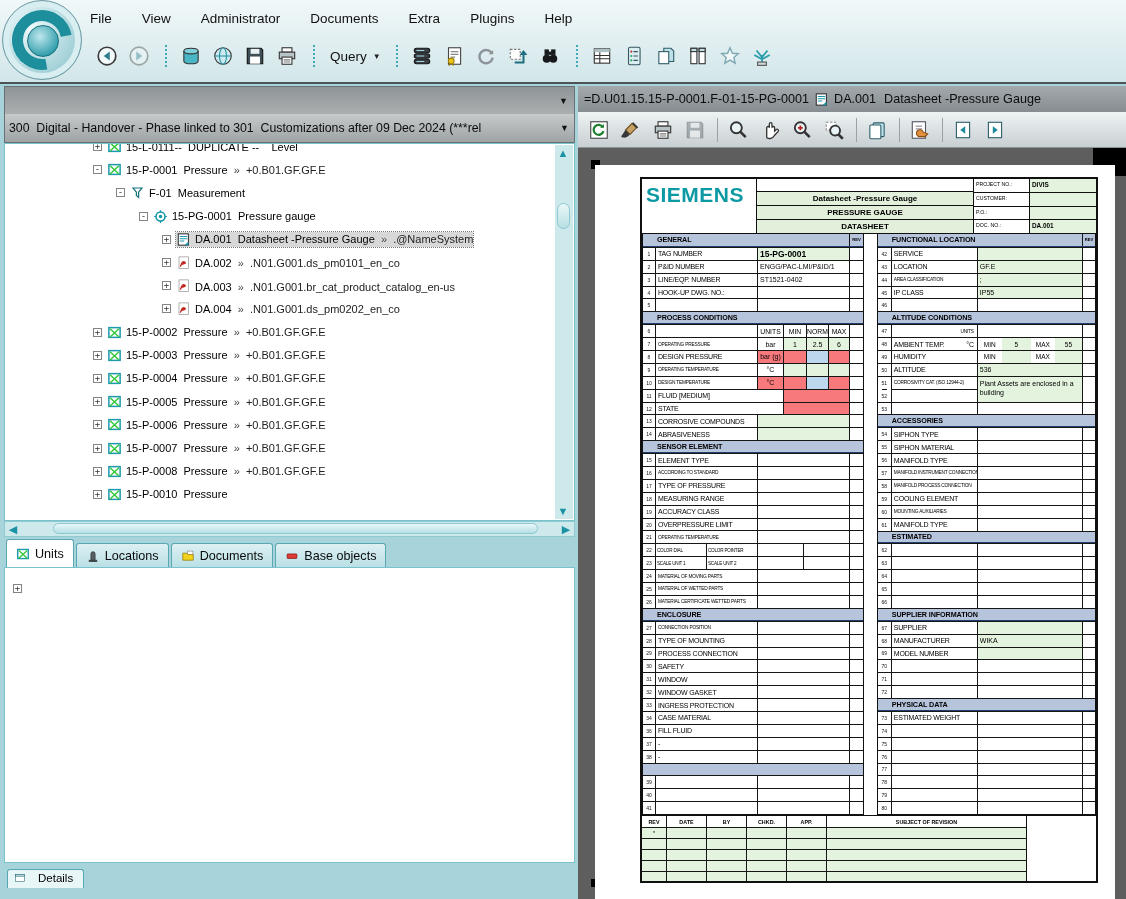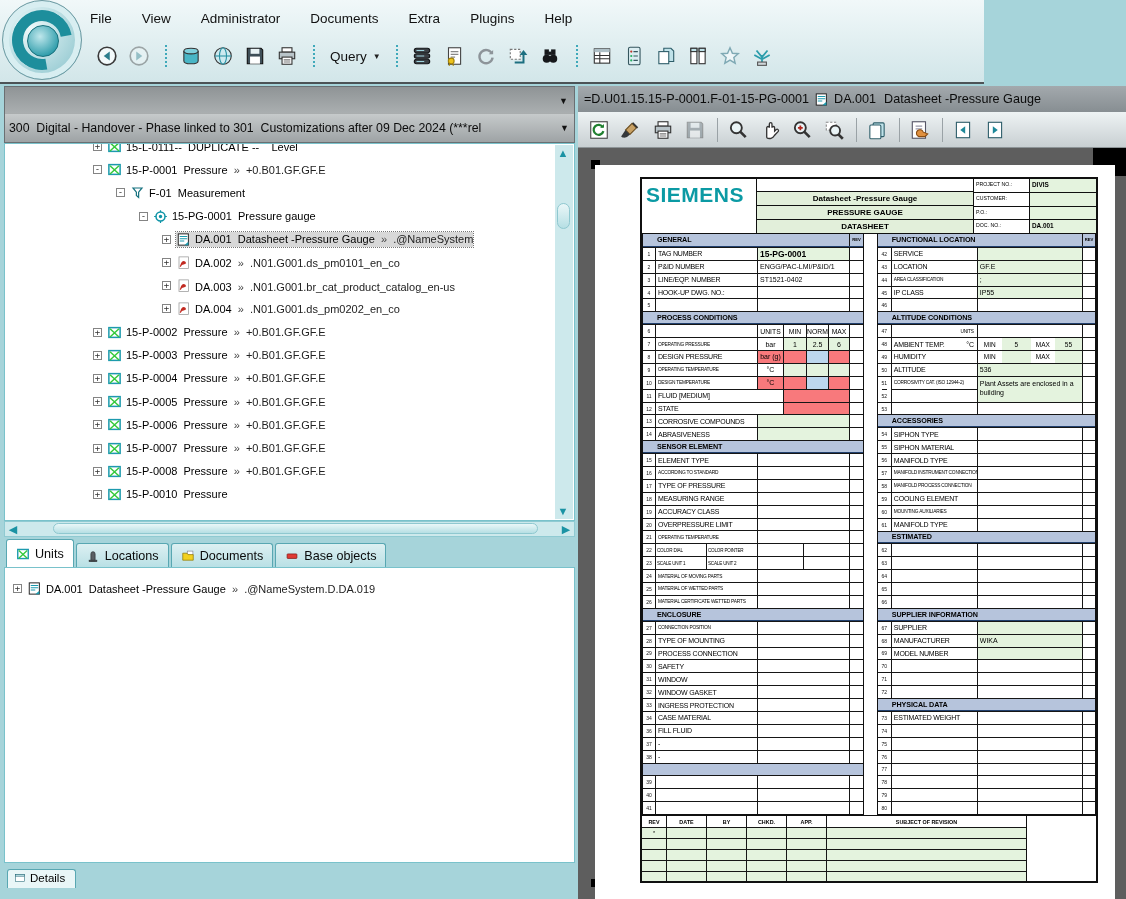--- a/index.html
+++ b/index.html
@@ -1,21 +1,21 @@
 <!DOCTYPE html>
 <html><head>
 <meta charset="utf-8">
 <style>
   html,body{margin:0;padding:0;width:1126px;height:899px;overflow:hidden;
     font-family:"Liberation Sans",sans-serif;background:#a6d4da;}
   *{box-sizing:border-box;}
   #win{position:relative;width:1126px;height:899px;background:#a6d4da;}
 
   
-  #topbar{position:absolute;left:0;top:0;width:984px;height:84px;
+  #topbar{position:absolute;left:0;top:0;width:1126px;height:84px;
     background:linear-gradient(#f1f8f9,#d2e6e9);border-bottom:2px solid #4c5356;}
   #logo{position:absolute;left:2px;top:0;width:80px;height:80px;border-radius:50%;
     background:radial-gradient(circle at 35% 35%,#eef9fa,#9fcfd6 70%,#5fa9b4);
     border:1px solid #6d9aa2;box-shadow:inset 0 0 0 6px #d8eef1;}
   #logo .cring{position:absolute;left:9px;top:9px;width:60px;height:60px;border-radius:50%;
     border:11px solid #1d8e9c;border-right-color:transparent;transform:rotate(35deg);}
   #logo .globe{position:absolute;left:24px;top:24px;width:32px;height:32px;border-radius:50%;
     background:radial-gradient(circle at 40% 35%,#bfe7ec,#2f9dab 75%);border:1px solid #17707c;}
   #menurow{position:absolute;left:88px;top:6px;height:24px;display:flex;gap:26px;align-items:center;}
   .menu-item{font-size:13.5px;color:#111;padding:2px 2px;cursor:default;}
@@ -58,21 +58,21 @@
   .sb-thumb{position:absolute;background:linear-gradient(#eaf7f8,#b6dfe4);border:1px solid #8fc8d0;border-radius:7px;}
 
   #tabsrow{height:30px;display:flex;align-items:flex-end;gap:2px;padding:0 0 0 2px;}
   .tab{display:flex;align-items:center;gap:5px;height:24px;padding:0 9px;
     background:linear-gradient(#ddf0f2,#b9e0e5);border:1px solid #58a7b2;border-bottom:none;
     border-radius:3px 3px 0 0;font-size:12.6px;color:#0a0a0a;cursor:default;}
   .tab.active{background:#fff;height:28px;font-weight:400;}
   .tab .icn{width:14px;height:14px;}
 
   #lowertree{height:296px;background:#fff;border:1px solid #79c2cb;padding-top:9px;}
-  #detailstab{position:absolute;left:3px;bottom:-4px;display:flex;align-items:center;gap:4px;
+  #detailstab{position:absolute;left:3px;bottom:-4px;display:flex;align-items:center;gap:12px;
     background:#e9f6f7;border:1px solid #58a7b2;border-bottom:none;border-radius:3px 3px 0 0;
     padding:2px 10px 4px 6px;font-size:11.5px;}
   #detailstab .icn{width:12px;height:12px;}
 
   
   #rightpanel{position:absolute;left:578px;top:86px;width:548px;height:813px;}
   #doctitle{height:26px;background:linear-gradient(#a3a9ad,#878e92);display:flex;align-items:center;
     padding-left:6px;font-size:12.6px;color:#0b0b0b;white-space:pre;}
   #doctitle .icn{width:15px;height:15px;margin:0 5px;}
   #doctoolbar{height:36px;background:linear-gradient(#eef3f4,#c8cfd2);display:flex;align-items:center;
@@ -466,25 +466,21 @@
           <span class="icn">
             <svg viewBox="0 0 20 20">
               <rect x="3" y="7" width="14" height="6.5" rx="1" fill="#e03a34" stroke="#7c1512"></rect>
             </svg>
           </span>
           <span>Base objects</span>
         </div>
       </div>
 
     <div id="lowertree">
-        <div class="trow" style="padding-left: 8px;"><div class="texp">+</div><span style="display: inline-flex; align-items: center;"><span class="icn ticn"><svg viewBox="0 0 20 20">
-                <rect x="3" y="2.5" width="13.5" height="15" fill="#fff" stroke="#222" stroke-width="1.3"></rect>
-                <path d="M5 6 h10 M5 9 h10 M5 12 h6" stroke="#1d9aae" stroke-width="1.4"></path>
-                <path d="M11 17.5 h5.5 v-4.5 z" fill="#1d9aae"></path>
-              </svg></span><span class="ttext">DA.001  Datasheet -Pressure Gauge  <span class="gmt">»</span>  <span class="lnk">.@NameSystem.D.DA.019</span></span></span></div>
+        <div class="trow" style="padding-left: 8px;"><div class="texp">+</div></div>
       </div>
 
     <div id="detailstab">
       <span class="icn" id="detailsicon">
           <svg viewBox="0 0 20 20">
             <rect x="2.5" y="4" width="15" height="12" fill="#fff" stroke="#2f6f7c"></rect>
             <rect x="2.5" y="4" width="15" height="3" fill="#bfe1e7" stroke="#2f6f7c"></rect>
           </svg>
         </span>
       <span>Details</span>

